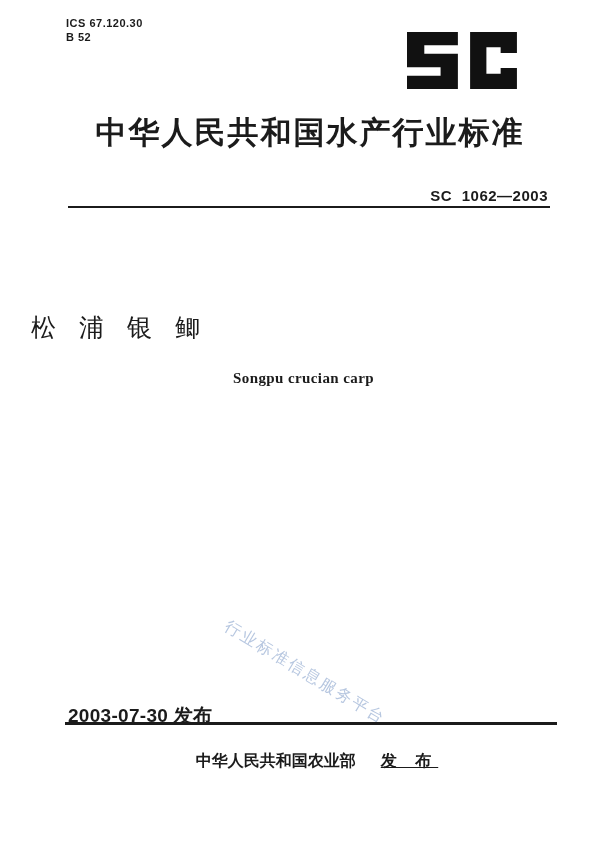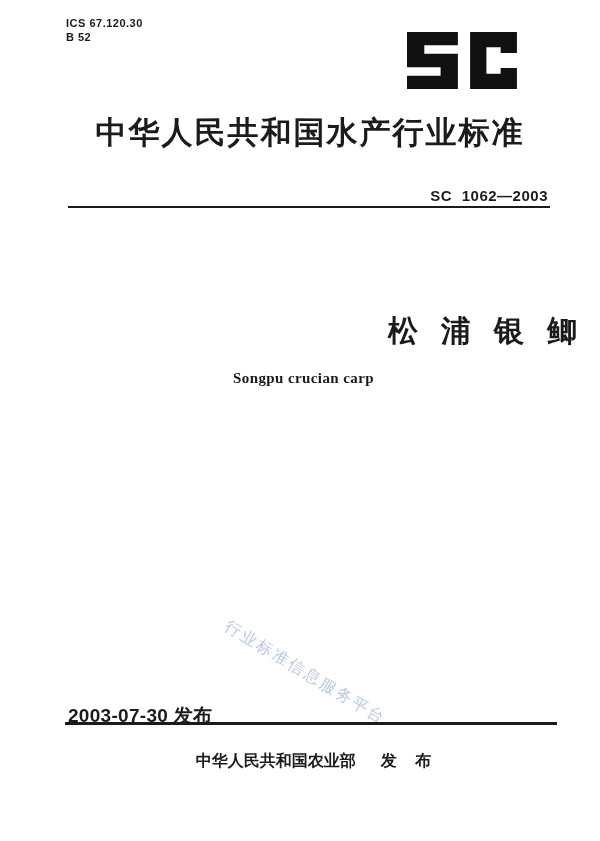--- a/index.html
+++ b/index.html
@@ -42,22 +42,22 @@
   }
   .standard-number{
     position:absolute;top:165px;right:52px;
     font-size:15px;font-weight:bold;
     letter-spacing:0.5px;word-spacing:5px;margin-top:22px;
   }
   .rule{position:absolute;background:var(--ink);}
   .thin-rule{left:68px;top:206px;width:482px;height:2px;}
   .main-title{
     position:absolute;left:0;right:0;top:311px;margin:0;
-    text-align:right;
-    font-size:30px;font-weight:bold;
+    text-align:left;
+    font-size:25px;font-weight:normal;
     letter-spacing:23px;
     padding-left:31px;
     white-space:nowrap;
   }
   .english-title{
     position:absolute;left:0;right:0;top:370px;
     text-align:center;
     font-family:"Liberation Serif","DejaVu Serif",serif;
     font-size:15px;font-weight:bold;
     letter-spacing:0.4px;
@@ -79,21 +79,21 @@
     letter-spacing:0.3px;
   }
   .thick-rule{left:65px;top:722px;width:492px;height:3px;}
   .publisher-row{
     position:absolute;left:0;right:0;top:751px;
     display:flex;justify-content:center;align-items:flex-start;
     gap:25px;
     padding-left:14px;
     font-size:16px;font-weight:bold;margin-left:20px;
   }
-  .publish-label{letter-spacing:7px;}
+  .publish-label{letter-spacing:7px;text-decoration:underline;}
 </style>
 </head>
 <body>
 
 <div class="page">
 
   <div class="ics-block">
     <div>ICS 67.120.30</div>
     <div>B 52</div>
   </div>

